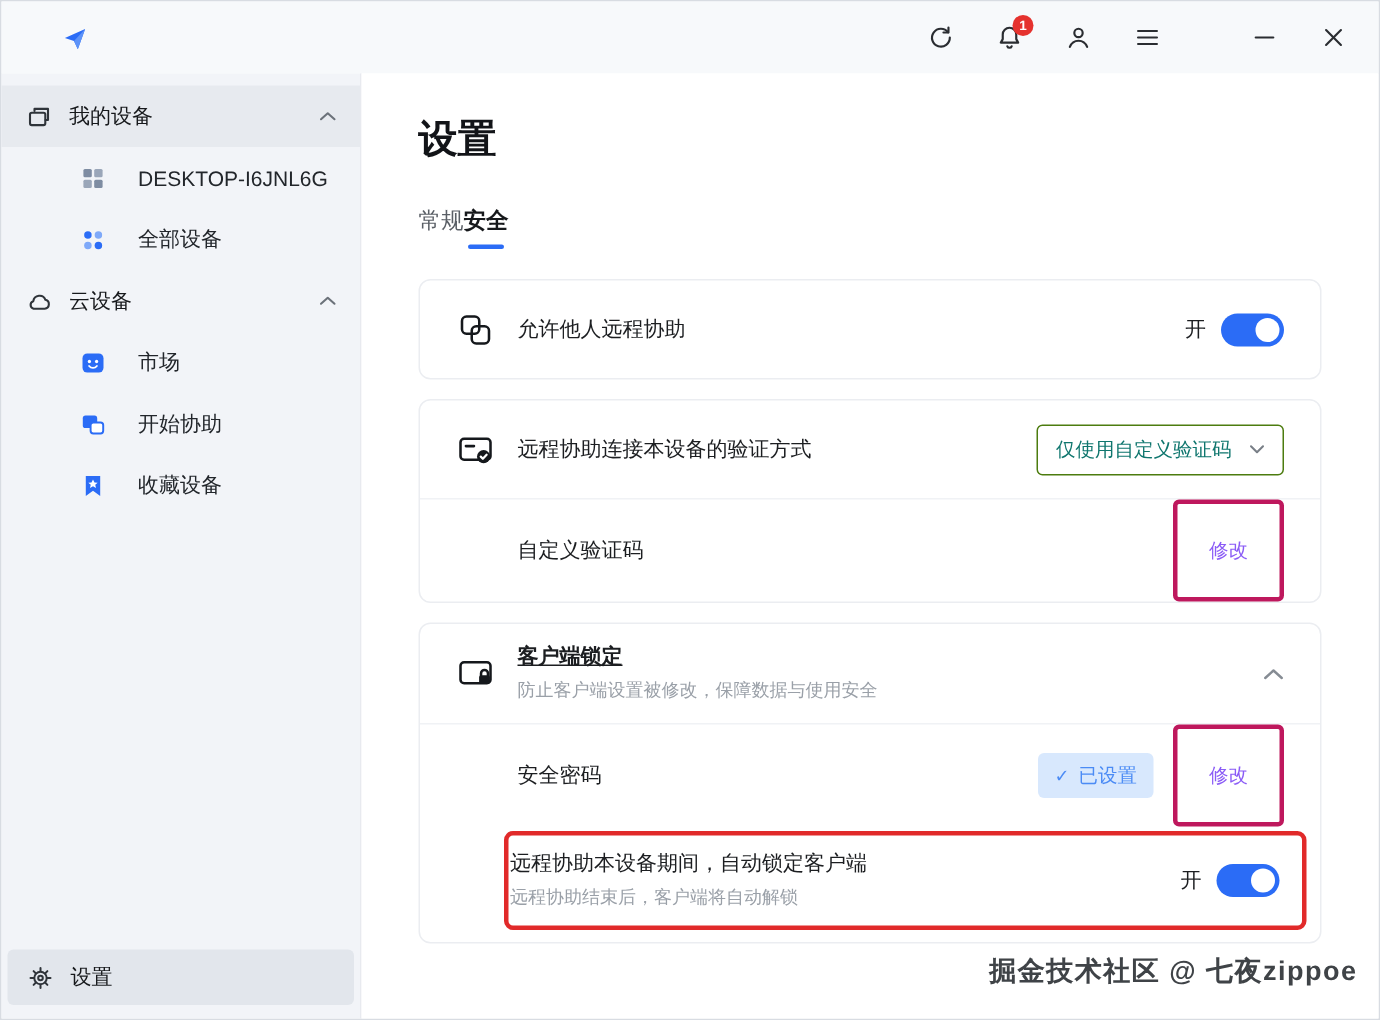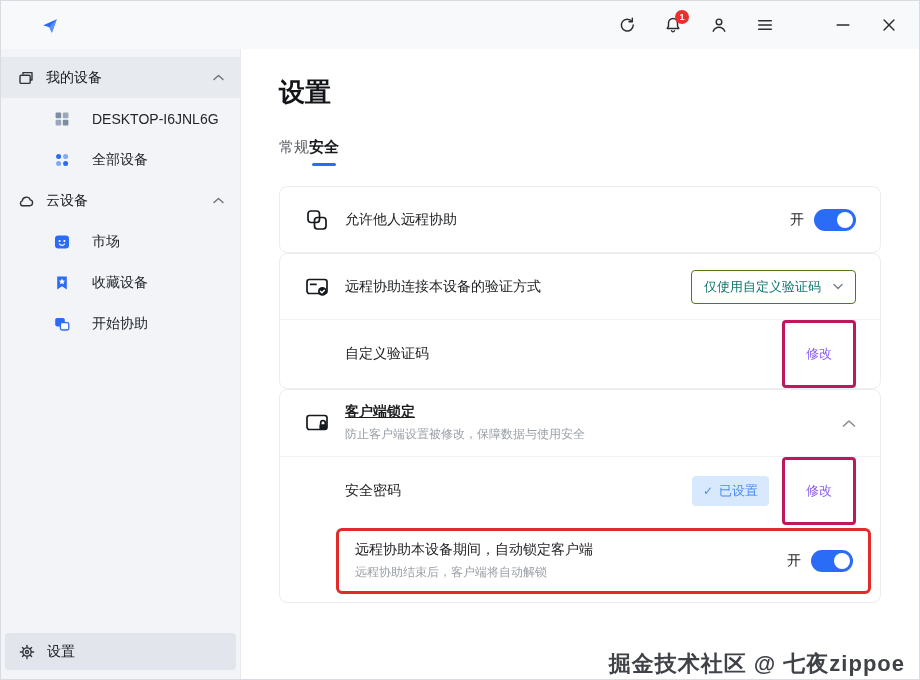--- a/index.html
+++ b/index.html
@@ -31,21 +31,21 @@
   .sb-footer { position:absolute; left:4px; right:4px; bottom:9px; height:37px; background:#e2e6ec; border-radius:4px; display:flex; align-items:center; gap:11px; padding:0 13px; font-size:14px; color:#17191c; cursor:pointer; }
 
   
   .main { flex:1; background:#fff; padding:26px 38px 0 38px; position:relative; min-width:0; }
   .page-title { font-size:26px; font-weight:700; color:#121418; }
   .tabs { display:flex; margin-top:28px; }
   .tab { font-size:15px; color:#5a5f66; cursor:pointer; padding-bottom:9px; position:relative; }
   .tab.active { color:#16181b; font-weight:600; }
   .tab.active::after { content:""; position:absolute; left:50%; transform:translateX(-50%); bottom:0; width:24px; height:3px; border-radius:2px; background:#2b6cf6; }
 
-  .cards { margin-top:20px; display:flex; flex-direction:column; }
+  .cards { margin-top:20px; display:flex; flex-direction:column; gap:13px; }
   .card { border:1px solid #ebedf1; border-radius:8px; background:#fff; }
   .row { min-height:65px; display:flex; align-items:center; padding:0 24px; }
   .row-icon { width:26px; height:26px; margin-right:15px; display:inline-flex; align-items:center; justify-content:center; }
   .row-icon svg { width:24px; height:24px; }
   .row-label { font-size:14px; color:#1c1e21; }
   .row-sub { font-size:12px; color:#9aa0a8; margin-top:5px; }
   .spacer { flex:1; }
   .indent { padding-left:65px; }
   .divider { height:1px; background:#f0f2f5; }
   .state-label { font-size:14px; color:#1c1e21; margin-right:10px; }
@@ -55,27 +55,27 @@
 
   .select { display:inline-flex; align-items:center; gap:12px; border:1px solid #4d7c0f; border-radius:4px; padding:7px 12px; font-size:13px; color:#0f766e; background:#fff; cursor:pointer; }
   .btn { display:inline-flex; align-items:center; justify-content:center; border:3px solid #be185d; border-radius:4px; padding:22px 21px; font-size:13px; color:#8b5cf6; background:#fff; cursor:pointer; }
   .chip { display:inline-flex; align-items:center; gap:6px; background:#d8e8fd; color:#4b8bf5; border-radius:4px; padding:6px 11px; font-size:13px; margin-right:13px; }
   .chip .ck { font-size:12px; }
 
   .lock-head { padding:13px 24px; display:flex; align-items:center; }
   .lock-titles { display:flex; flex-direction:column; }
   .lock-title { font-size:14px; font-weight:600; color:#1c1e21;text-decoration:underline; }
 
-  .row-highlight { margin:3px 9px 8px 56px; border:3px solid #e12a2a; border-radius:6px; padding:10px 15px 10px 16px; display:flex; align-items:center; }
+  .row-highlight { margin:3px 9px 8px 56px; border:3px solid #e12a2a; border-radius:6px; padding:10px 15px 10px 1px; display:flex; align-items:center; }
   .hl-texts { display:flex; flex-direction:column; }
 
   .chev svg, .chev-s svg { display:block; }
   .collapse-btn { cursor:pointer; display:inline-flex; }
 
-  .watermark { position:absolute; right:14px; bottom:0; font-size:22px; font-weight:700; color:#3f4347; letter-spacing:1px;
+  .watermark { position:absolute; right:14px; bottom:20px; font-size:18px; font-weight:700; color:#3f4347; letter-spacing:1px;
     text-shadow:-1.5px -1.5px 0 #fff, 1.5px -1.5px 0 #fff, -1.5px 1.5px 0 #fff, 1.5px 1.5px 0 #fff; }
 </style>
 </head>
 <body>
 
 <div class="app">
 
   <div class="titlebar">
     <div class="tb-left">
       <span class="tb-ic">
@@ -200,35 +200,35 @@
               <path d="M6.4 11c.7.9 1.7 1.3 2.6 1.3s1.9-.4 2.6-1.3" stroke="#fff" stroke-width="1.2" fill="none" stroke-linecap="round"></path>
             </svg>
         </span>
         <span>市场</span>
       </div>
 
 
       <div class="sb-item">
         <span class="sb-ic">
           <svg viewBox="0 0 18 18">
+              <rect x="2.2" y="3" width="9.6" height="8.4" rx="1.8" fill="#2b6cf6"></rect>
+              <rect x="7.4" y="7.6" width="8.4" height="7.4" rx="1.8" fill="#fff" stroke="#2b6cf6" stroke-width="1.3"></rect>
+            </svg>
+        </span>
+        <span>开始协助</span>
+      </div>
+
+      <div class="sb-item">
+        <span class="sb-ic">
+          <svg viewBox="0 0 18 18">
               <path d="M4.2 2.4h9.6v13.2L9 12.2l-4.8 3.4z" fill="#2b6cf6"></path>
               <polygon points="9,4.6 10,6.6 12.1,6.8 10.5,8.2 11,10.3 9,9.2 7,10.3 7.5,8.2 5.9,6.8 8,6.6" fill="#fff"></polygon>
             </svg>
         </span>
         <span>收藏设备</span>
-      </div>
-
-      <div class="sb-item">
-        <span class="sb-ic">
-          <svg viewBox="0 0 18 18">
-              <rect x="2.2" y="3" width="9.6" height="8.4" rx="1.8" fill="#2b6cf6"></rect>
-              <rect x="7.4" y="7.6" width="8.4" height="7.4" rx="1.8" fill="#fff" stroke="#2b6cf6" stroke-width="1.3"></rect>
-            </svg>
-        </span>
-        <span>开始协助</span>
       </div>
 
       <div class="sb-footer">
         <span class="sb-ic">
           <svg viewBox="0 0 20 20" fill="none" stroke="#2f343a" stroke-width="1.5" stroke-linecap="round">
               <circle cx="10" cy="10" r="4.6"></circle>
               <circle cx="10" cy="10" r="1.7"></circle>
               <line x1="15" y1="10" x2="17.4" y2="10"></line>
               <line x1="13.4" y1="13.4" x2="15.1" y2="15.1"></line>
               <line x1="10" y1="15" x2="10" y2="17.4"></line>

